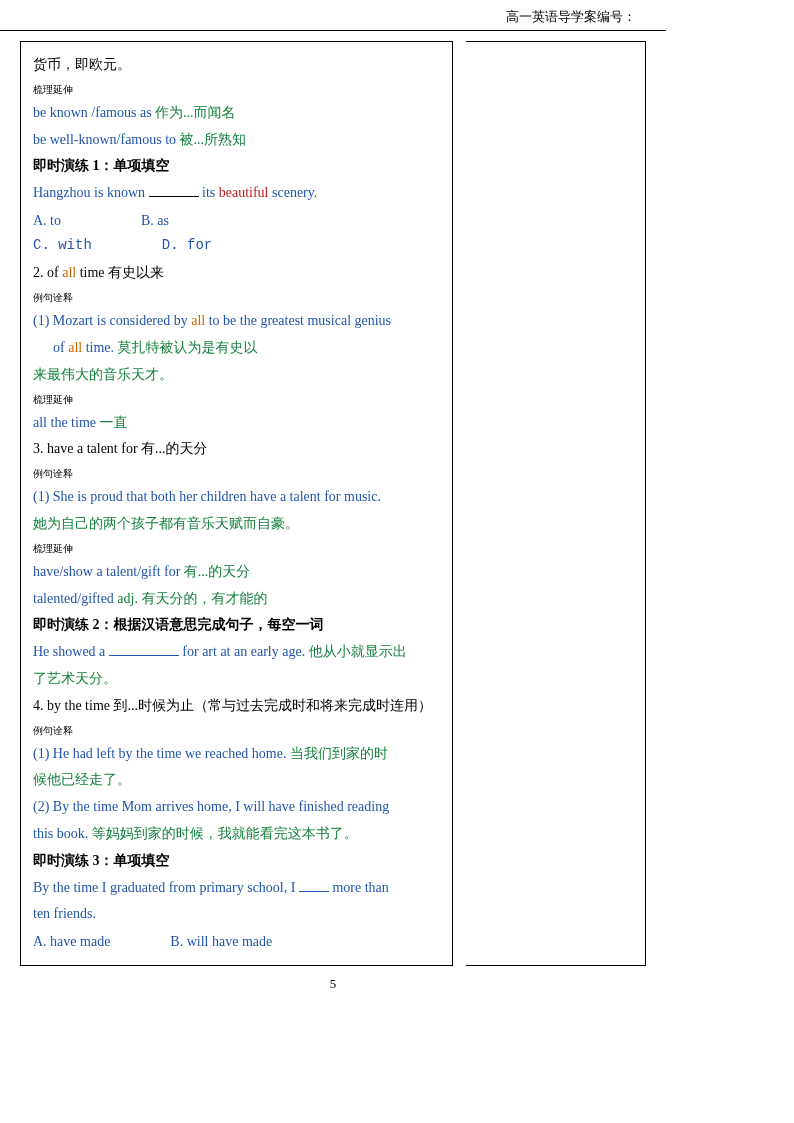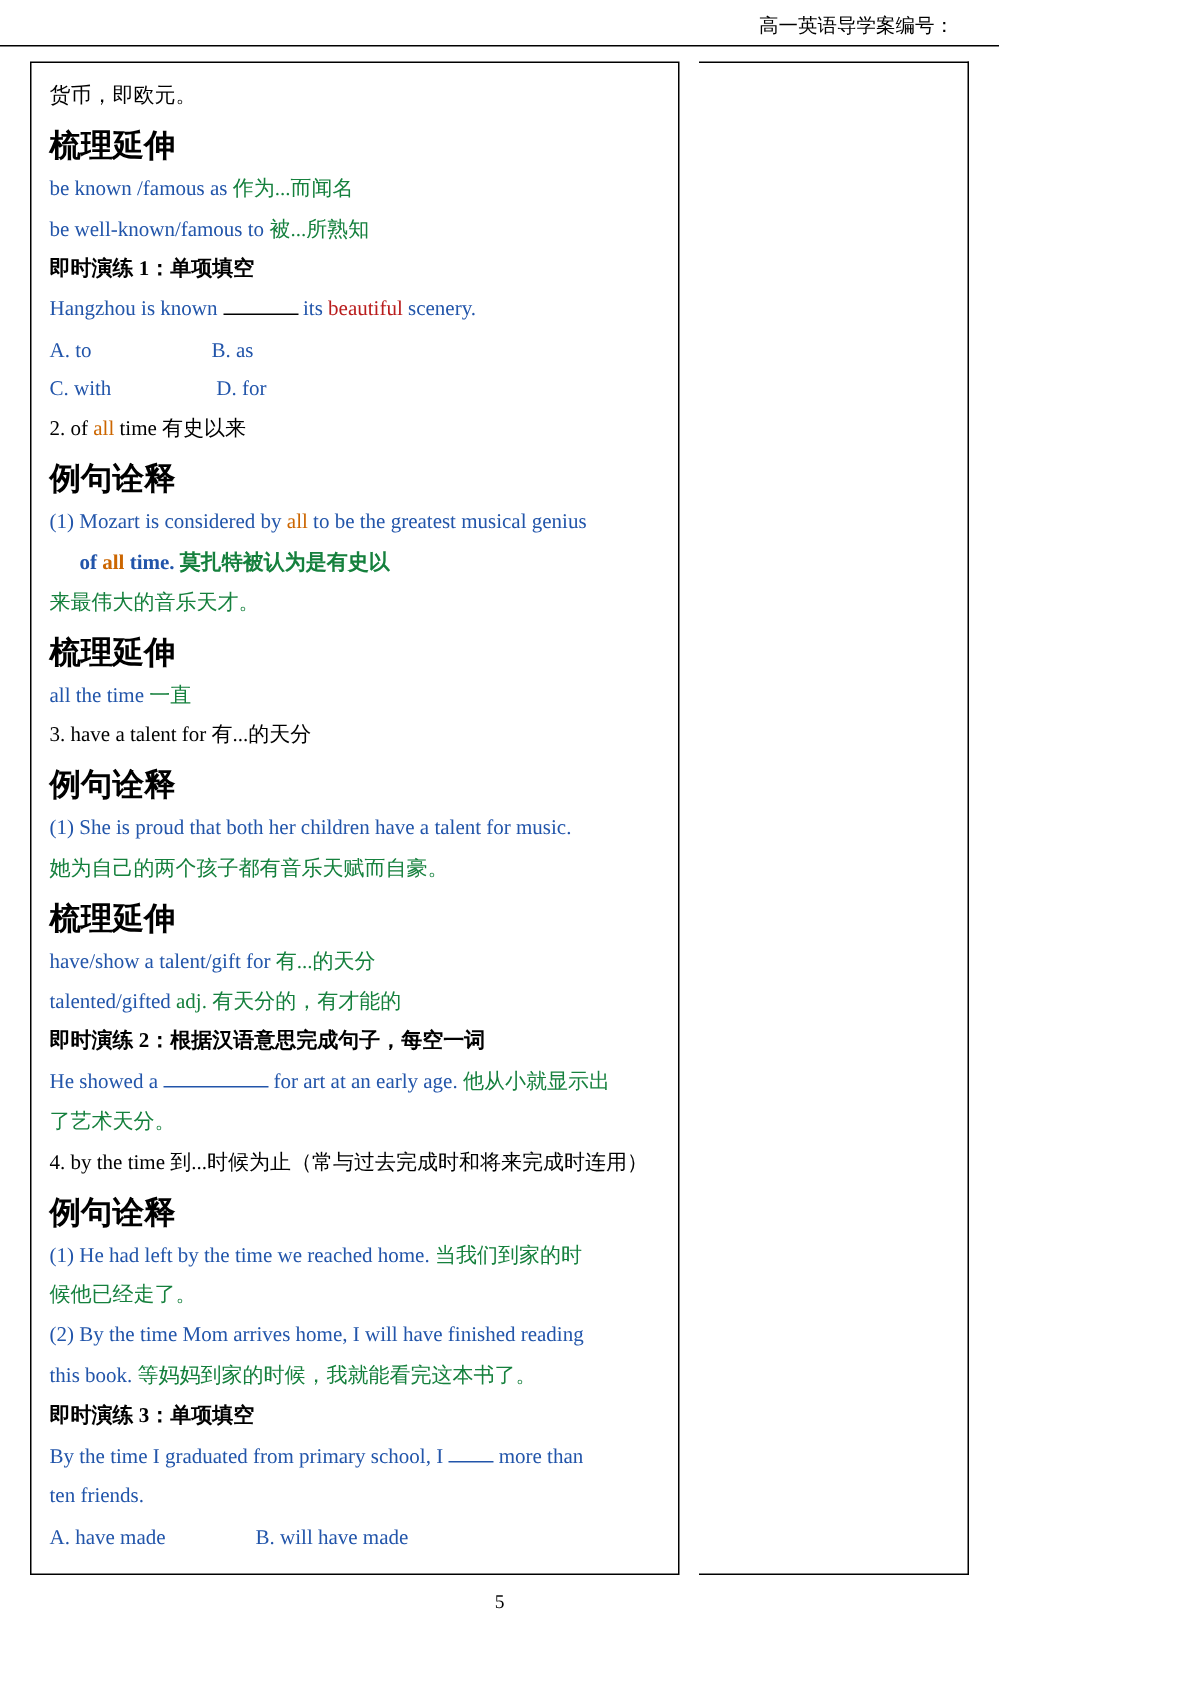--- a/index.html
+++ b/index.html
@@ -45,22 +45,22 @@
       border-bottom: 1.5px solid #000;
       padding: 8px 12px;
     }
     .right-column {
       width: 180px;
       border-top: 1.5px solid #000;
       border-right: 1.5px solid #000;
       border-bottom: 1.5px solid #000;
     }
     .section-title {
-      font-weight: bold;
-      font-size: 21px;
+      font-weight: normal;
+      font-size: 10px;
       margin: 6px 0 4px 0;
     }
     .blue-text {
       color: #2255aa;
     }
     .orange-text {
       color: #cc6600;
     }
     .line {
       margin: 3px 0;
@@ -106,36 +106,36 @@
 
       <div class="line">
         <span class="blue-text">Hangzhou is known </span><span style="display:inline-block;border-bottom:1px solid #000;min-width:50px;"></span><span class="blue-text"> its <span style="color:#b91c1c;">beautiful</span> scenery.</span>
       </div>
 
       <div style="margin:3px 0; line-height:1.8;">
         <div style="display:flex; gap:80px;">
           <span class="blue-text">A. to</span>
           <span class="blue-text">B. as</span>
         </div>
-        <div style="display:flex; gap:70px;">
+        <div style="display:flex; gap:70px;font-family:Liberation Mono, monospace;">
           <span class="blue-text">C. with</span>
           <span class="blue-text">D. for</span>
         </div>
       </div>
 
       <div class="line">
         <span>2. of </span><span class="orange-text">all</span><span> time  有史以来</span>
       </div>
 
       <div class="section-title">例句诠释</div>
 
       <div class="line">
         <span class="blue-text">(1) Mozart is considered by </span><span style="color:#cc6600;">all</span><span class="blue-text"> to be the greatest musical genius</span>
       </div>
-      <div class="line" style="padding-left:20px;font-weight:bold;">
+      <div class="line" style="padding-left:20px;">
         <span class="blue-text">of </span><span style="color:#cc6600;">all</span><span class="blue-text"> time.</span><span class="chinese-text">  莫扎特被认为是有史以</span>
       </div>
       <div class="line chinese-text">来最伟大的音乐天才。</div>
 
       <div class="section-title">梳理延伸</div>
 
       <div class="line">
         <span class="blue-text">all the time</span><span class="chinese-text">  一直</span>
       </div>
 

